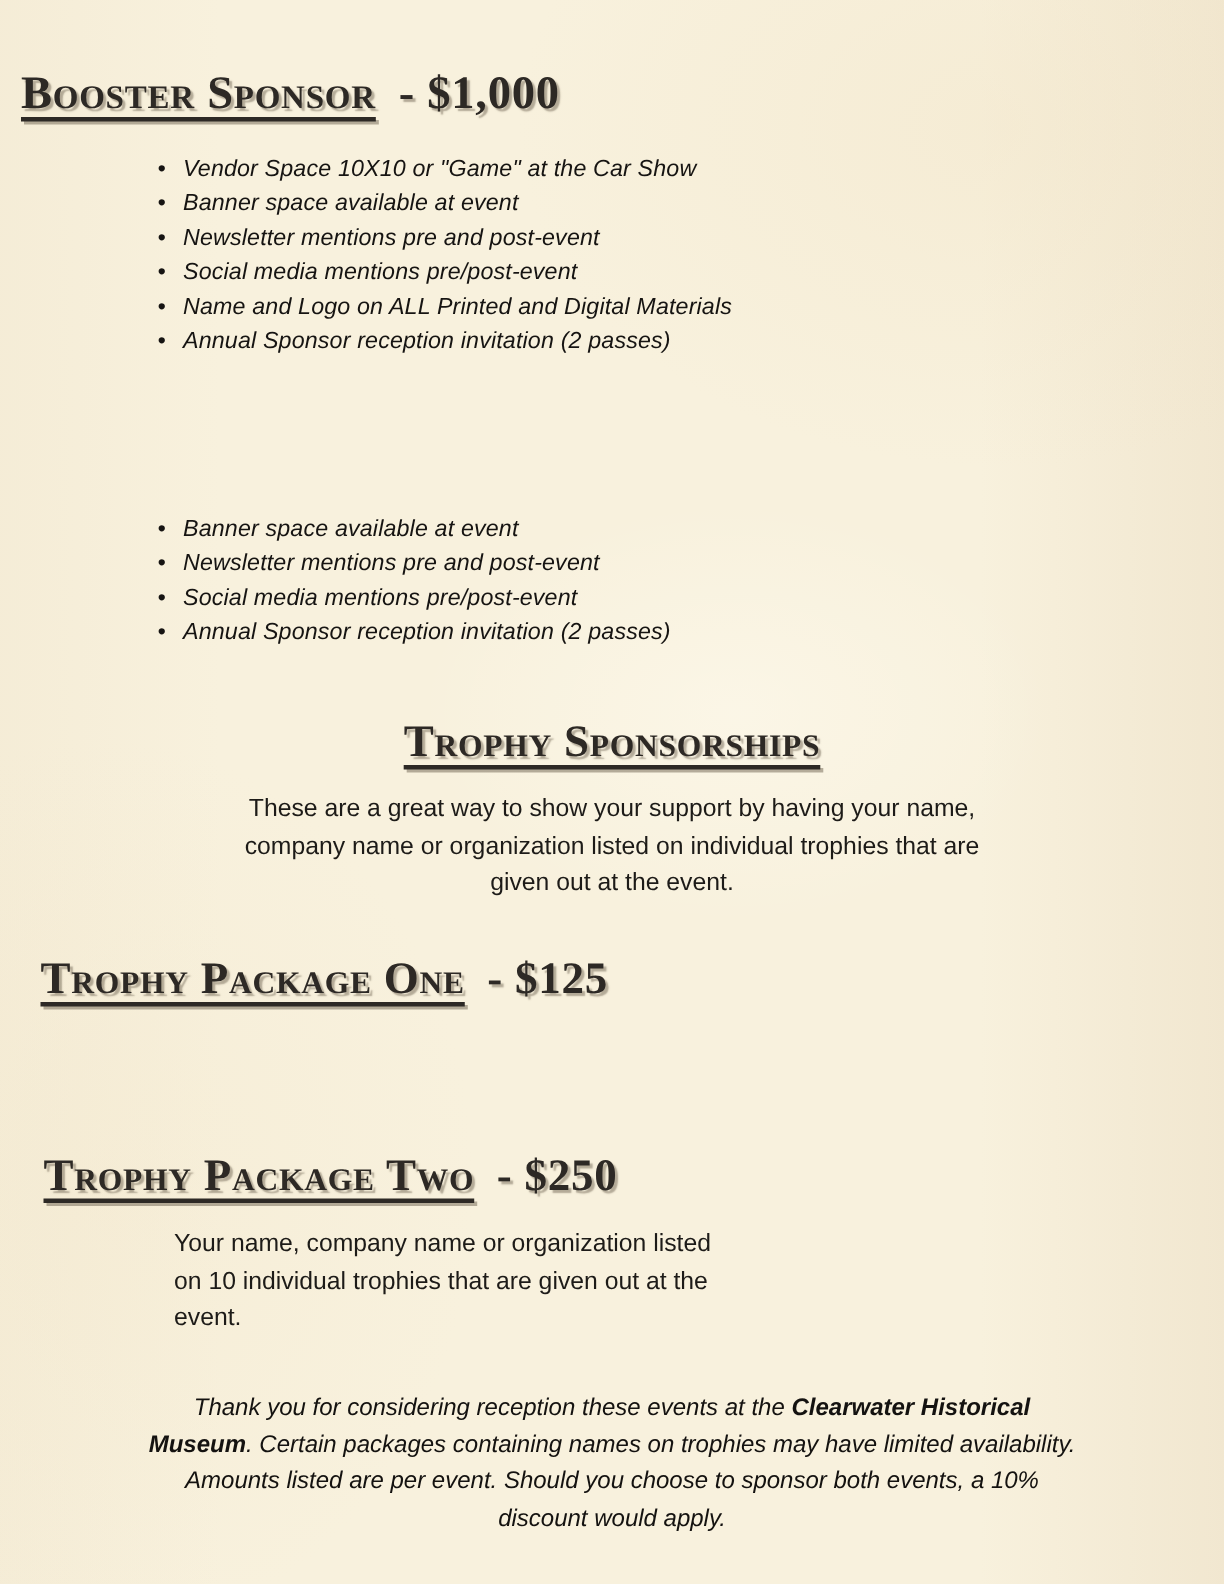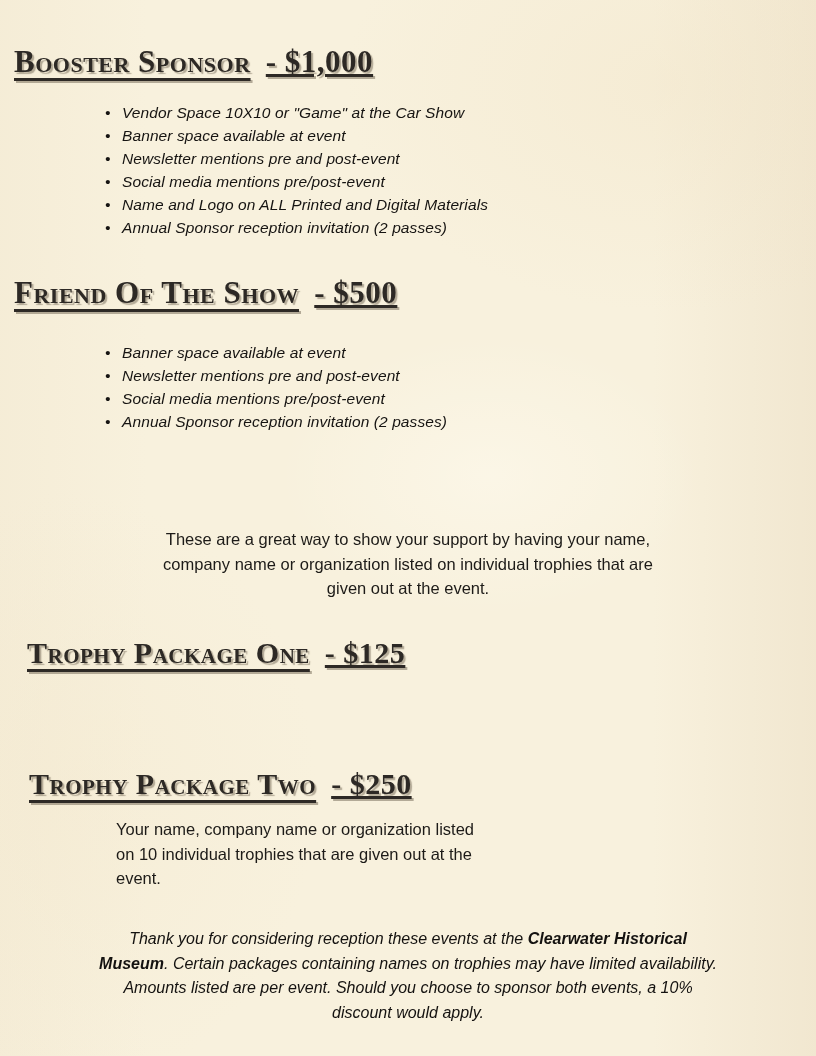--- a/index.html
+++ b/index.html
@@ -32,21 +32,21 @@
     color: #2d2925;
     white-space: nowrap;
     text-shadow: 2px 2px 1px rgba(122,111,93,0.55);
   }
   .heading .title {
     text-decoration: underline;
     text-decoration-thickness: 3px;
     text-underline-offset: 6px;
     text-align: right;
   }
-  .heading .price { margin-left: 7px; text-decoration: underline; }
+  .heading .price { margin-left: 7px; }
   .heading.centered {
     left: 0;
     right: 0;
     text-align: center;
     font-size: 30px;
   }
   .heading.sub { font-size: 30px; }
 
   ul.bullets {
     position: absolute;
@@ -111,31 +111,30 @@
   </h2>
   <ul class="bullets list-booster">
     <li>Vendor Space 10X10 or "Game" at the Car Show</li>
     <li>Banner space available at event</li>
     <li>Newsletter mentions pre and post-event</li>
     <li>Social media mentions pre/post-event</li>
     <li>Name and Logo on ALL Printed and Digital Materials</li>
     <li>Annual Sponsor reception invitation (2 passes)</li>
   </ul>
 
-  <h2 class="heading h-friend">
-    <span class="title">Friend Of The Show</span>
-    <span class="price">- $500</span>
-  </h2>
   <ul class="bullets list-friend">
     <li>Banner space available at event</li>
     <li>Newsletter mentions pre and post-event</li>
     <li>Social media mentions pre/post-event</li>
     <li>Annual Sponsor reception invitation (2 passes)</li>
   </ul>
 
+  <h2 class="heading centered h-trophy">
+    <span class="title">Trophy Sponsorships</span>
+  </h2>
   <p class="para centered p-trophy">These are a great way to show your support by having your name, company name or organization listed on individual trophies that are given out at the event.</p>
 
   <h2 class="heading sub h-pkg1">
     <span class="title">Trophy Package One</span>
     <span class="price">- $125</span>
   </h2>
 
   <h2 class="heading sub h-pkg2">
     <span class="title">Trophy Package Two</span>
     <span class="price">- $250</span>

